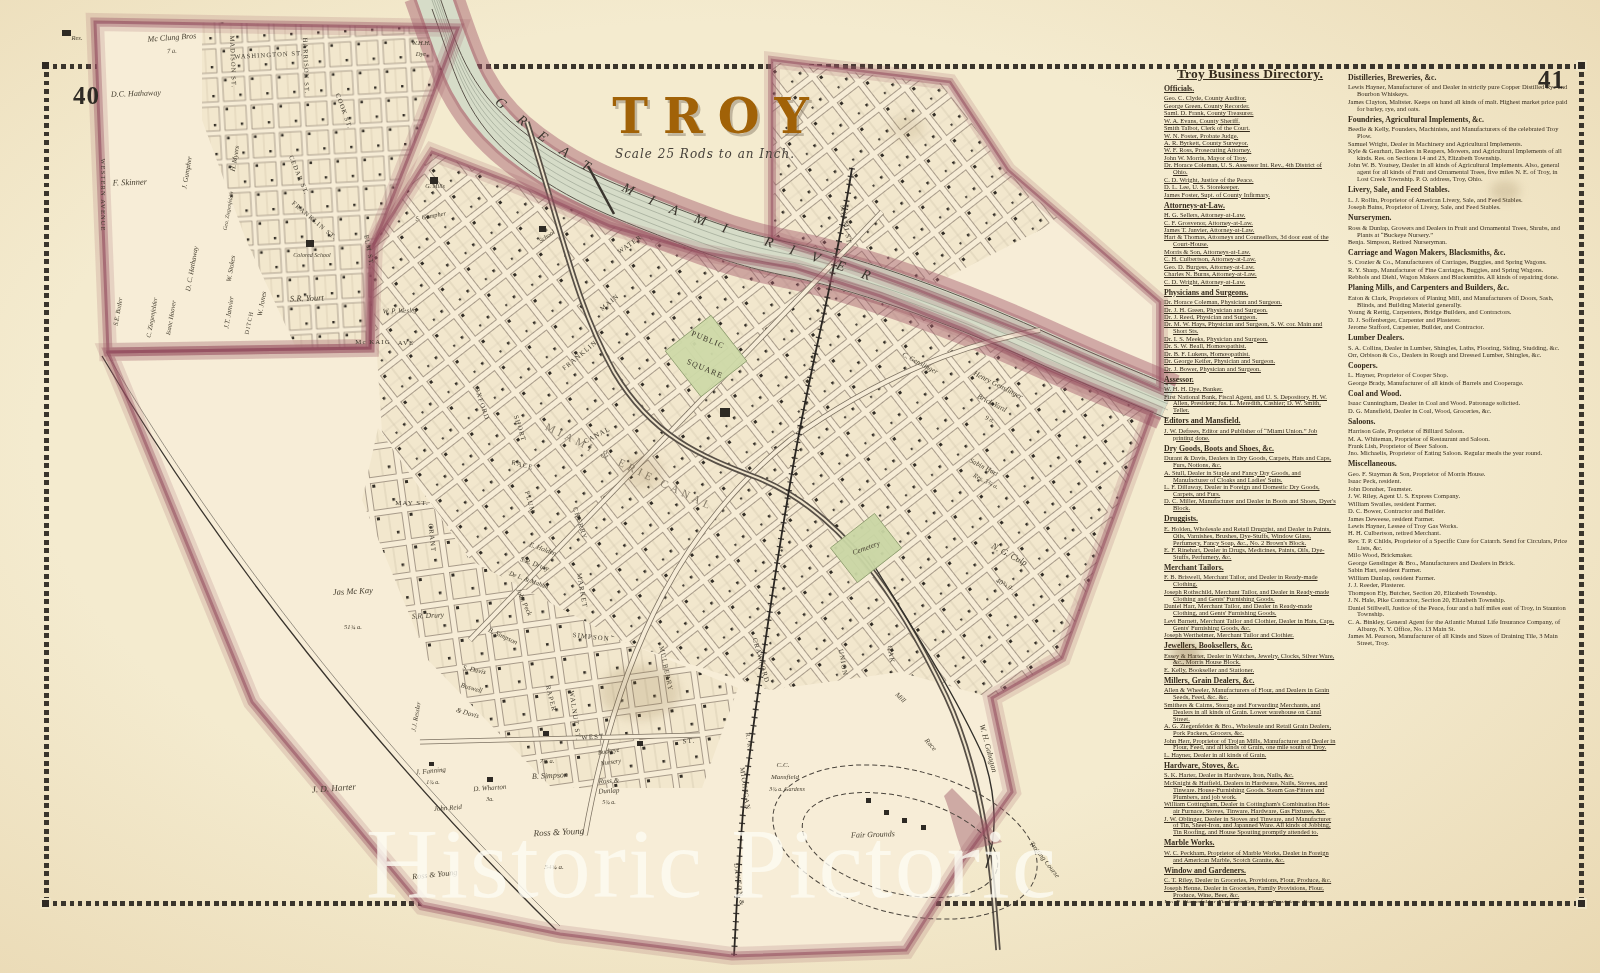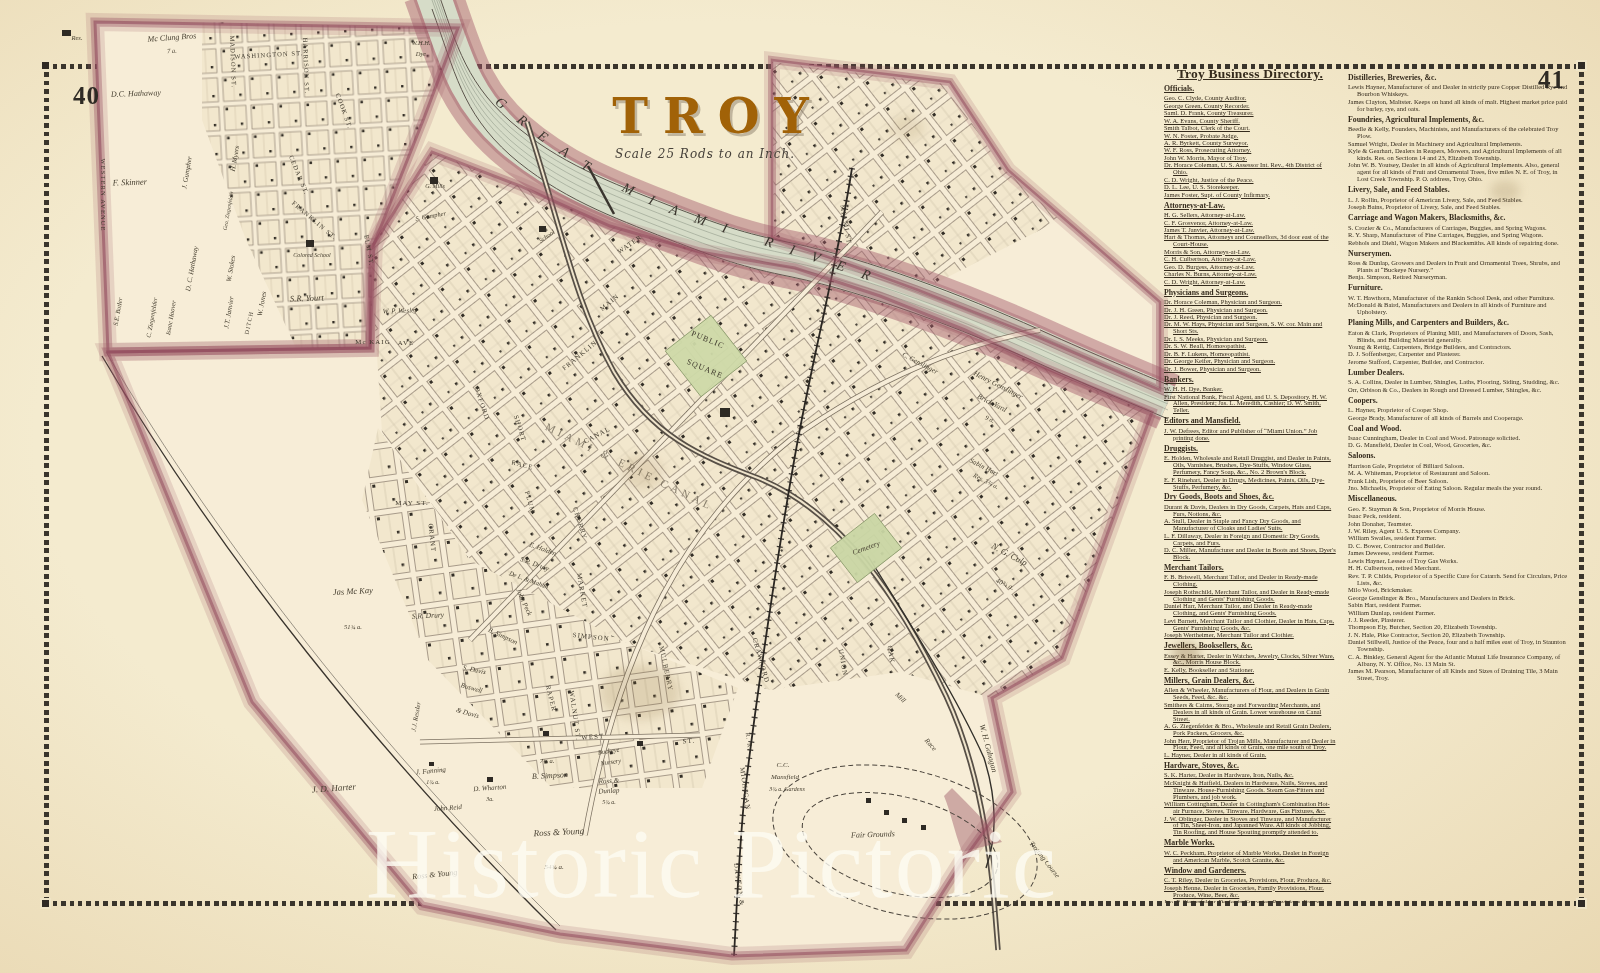--- a/index.html
+++ b/index.html
@@ -364,50 +364,50 @@
           <p class="dir-entry">Dr. J. Reed, Physician and Surgeon.</p>
           <p class="dir-entry">Dr. M. W. Hays, Physician and Surgeon, S. W. cor. Main and Short Sts.</p>
           <p class="dir-entry">Dr. I. S. Meeks, Physician and Surgeon.</p>
           <p class="dir-entry">Dr. S. W. Beall, Homœopathist.</p>
           <p class="dir-entry">Dr. B. F. Lukens, Homœopathist.</p>
           <p class="dir-entry">Dr. George Keifer, Physician and Surgeon.</p>
           <p class="dir-entry">Dr. J. Bower, Physician and Surgeon.</p>
         </div>
       </section>
       <section class="dir-section">
-        <h3 class="dir-heading">Bankers.</h3>
+        <h3 class="dir-heading">Assessor.</h3>
         <div>
 
         <p class="dir-entry">W. H. H. Dye, Banker.</p>
           <p class="dir-entry">First National Bank, Fiscal Agent, and U. S. Depository. H. W. Allen, President; Jas. L. Meredith, Cashier; D. W. Smith, Teller.</p>
         </div>
       </section>
       <section class="dir-section">
         <h3 class="dir-heading">Editors and Mansfield.</h3>
         <div>
 
         <p class="dir-entry">J. W. Defrees, Editor and Publisher of “Miami Union.” Job printing done.</p>
-        </div>
-      </section>
-      <section class="dir-section">
-        <h3 class="dir-heading">Druggists.</h3>
-        <div>
-
-        <p class="dir-entry">E. Holden, Wholesale and Retail Druggist, and Dealer in Paints, Oils, Varnishes, Brushes, Dye-Stuffs, Window Glass, Perfumery, Fancy Soap, &amp;c., No. 2 Brown's Block.</p>
-          <p class="dir-entry">E. F. Rinehart, Dealer in Drugs, Medicines, Paints, Oils, Dye-Stuffs, Perfumery, &amp;c.</p>
         </div>
       </section>
       <section class="dir-section">
         <h3 class="dir-heading">Dry Goods, Boots and Shoes, &amp;c.</h3>
         <div>
 
         <p class="dir-entry">Durant &amp; Davis, Dealers in Dry Goods, Carpets, Hats and Caps, Furs, Notions, &amp;c.</p>
           <p class="dir-entry">A. Stull, Dealer in Staple and Fancy Dry Goods, and Manufacturer of Cloaks and Ladies' Suits.</p>
           <p class="dir-entry">L. F. Dillaway, Dealer in Foreign and Domestic Dry Goods, Carpets, and Furs.</p>
           <p class="dir-entry">D. C. Miller, Manufacturer and Dealer in Boots and Shoes, Dyer's Block.</p>
+        </div>
+      </section>
+      <section class="dir-section">
+        <h3 class="dir-heading">Druggists.</h3>
+        <div>
+
+        <p class="dir-entry">E. Holden, Wholesale and Retail Druggist, and Dealer in Paints, Oils, Varnishes, Brushes, Dye-Stuffs, Window Glass, Perfumery, Fancy Soap, &amp;c., No. 2 Brown's Block.</p>
+          <p class="dir-entry">E. F. Rinehart, Dealer in Drugs, Medicines, Paints, Oils, Dye-Stuffs, Perfumery, &amp;c.</p>
         </div>
       </section>
       <section class="dir-section">
         <h3 class="dir-heading">Merchant Tailors.</h3>
         <div>
 
         <p class="dir-entry">F. B. Briswell, Merchant Tailor, and Dealer in Ready-made Clothing.</p>
           <p class="dir-entry">Joseph Rothschild, Merchant Tailor, and Dealer in Ready-made Clothing and Gents' Furnishing Goods.</p>
           <p class="dir-entry">Daniel Harr, Merchant Tailor, and Dealer in Ready-made Clothing, and Gents' Furnishing Goods.</p>
           <p class="dir-entry">Levi Barnett, Merchant Tailor and Clothier, Dealer in Hats, Caps, Gents' Furnishing Goods, &amp;c.</p>
@@ -485,42 +485,34 @@
       </section>
       <section class="dir-section">
         <h3 class="dir-heading">Livery, Sale, and Feed Stables.</h3>
         <div>
 
         <p class="dir-entry">L. J. Rollin, Proprietor of American Livery, Sale, and Feed Stables.</p>
           <p class="dir-entry">Joseph Bains, Proprietor of Livery, Sale, and Feed Stables.</p>
         </div>
       </section>
       <section class="dir-section">
+        <h3 class="dir-heading">Nurserymen.</h3>
+        <div>
+
+        <p class="dir-entry">Ross &amp; Dunlap, Growers and Dealers in Fruit and Ornamental Trees, Shrubs, and Plants at “Buckeye Nursery.”</p>
+          <p class="dir-entry">Benja. Simpson, Retired Nurseryman.</p>
+        </div>
+      </section>
+      <section class="dir-section">
         <h3 class="dir-heading">Carriage and Wagon Makers, Blacksmiths, &amp;c.</h3>
         <div>
 
         <p class="dir-entry">S. Crozier &amp; Co., Manufacturers of Carriages, Buggies, and Spring Wagons.</p>
           <p class="dir-entry">R. Y. Sharp, Manufacturer of Fine Carriages, Buggies, and Spring Wagons.</p>
           <p class="dir-entry">Rebhols and Diehl, Wagon Makers and Blacksmiths.  All kinds of repairing done.</p>
-        </div>
-      </section>
-      <section class="dir-section">
-        <h3 class="dir-heading">Nurserymen.</h3>
-        <div>
-
-        <p class="dir-entry">Ross &amp; Dunlap, Growers and Dealers in Fruit and Ornamental Trees, Shrubs, and Plants at “Buckeye Nursery.”</p>
-          <p class="dir-entry">Benja. Simpson, Retired Nurseryman.</p>
-        </div>
-      </section>
-      <section class="dir-section">
-        <h3 class="dir-heading">Furniture.</h3>
-        <div>
-
-        <p class="dir-entry">W. T. Hawthorn, Manufacturer of the Rankin School Desk, and other Furniture.</p>
-          <p class="dir-entry">McDonald &amp; Baird, Manufacturers and Dealers in all kinds of Furniture and Upholstery.</p>
         </div>
       </section>
       <section class="dir-section">
         <h3 class="dir-heading">Planing Mills, and Carpenters and Builders, &amp;c.</h3>
         <div>
 
         <p class="dir-entry">Eaton &amp; Clark, Proprietors of Planing Mill, and Manufacturers of Doors, Sash, Blinds, and Building Material generally.</p>
           <p class="dir-entry">Young &amp; Rettig, Carpenters, Bridge Builders, and Contractors.</p>
           <p class="dir-entry">D. J. Soffenberger, Carpenter and Plasterer.</p>
           <p class="dir-entry">Jerome Stafford, Carpenter, Builder, and Contractor.</p>

